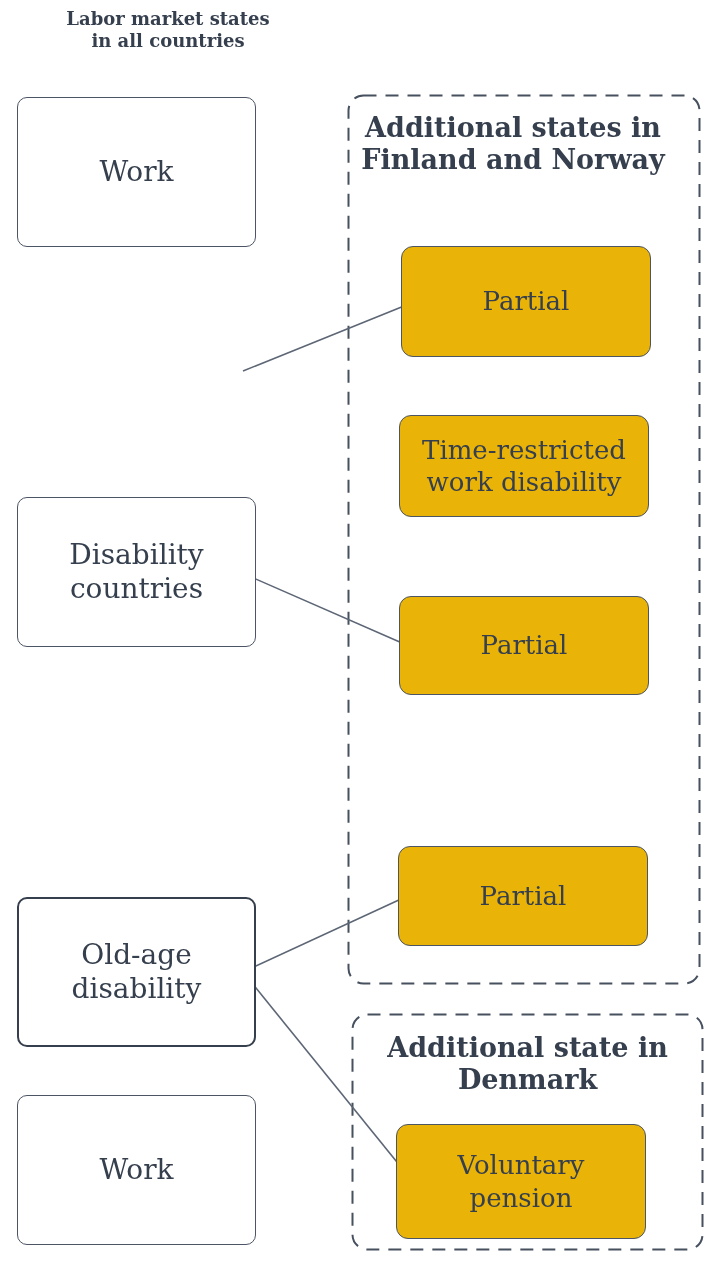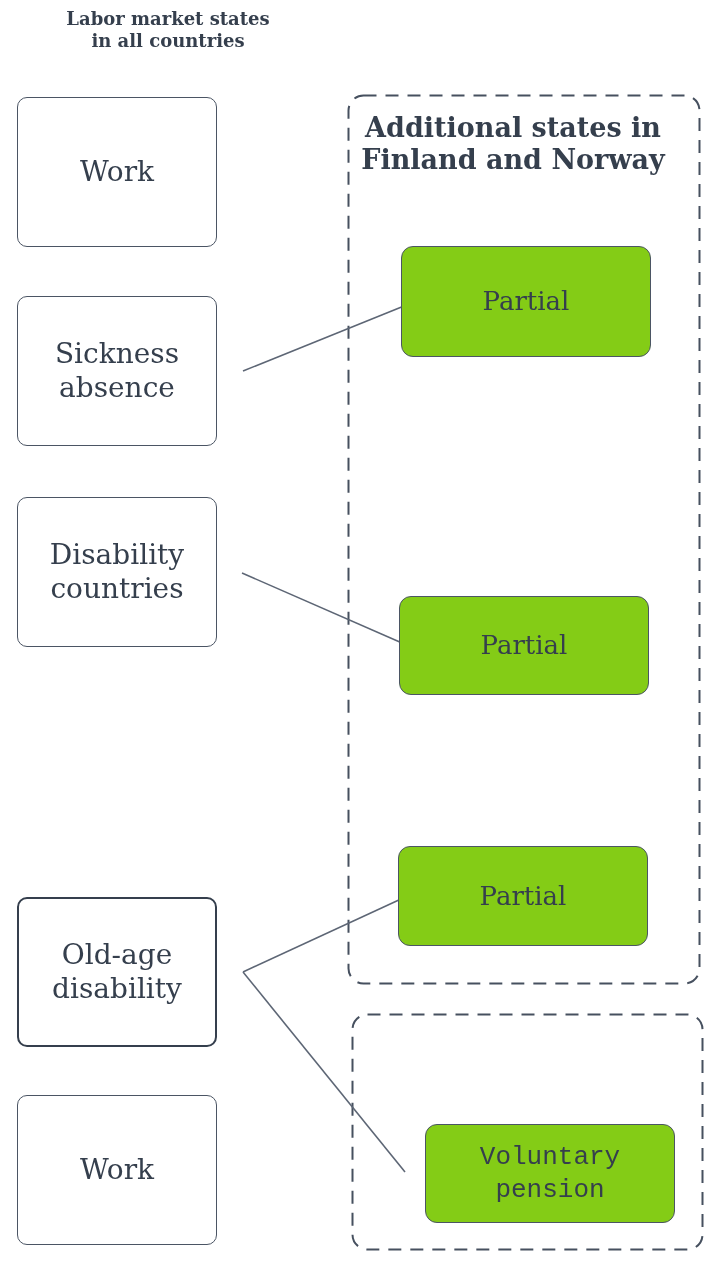--- a/index.html
+++ b/index.html
@@ -34,57 +34,57 @@
     font-weight: bold;
     line-height: 1.2;
     text-align: center;
     white-space: pre-line;
     z-index: 2;
   }
   .group-title.fn { left: 338px; top: 112px; width: 350px; }
   .group-title.dk { left: 352px; top: 1032px; width: 351px; }
   .state-box {
     position: absolute;
-    left: 17px; width: 200px; height: 150px;
+    left: 17px; width: 239px; height: 150px;
     background: #ffffff;
     border: 1.5px solid #4b5564;
     border-radius: 10px;
     box-sizing: border-box;
     display: flex; align-items: center; justify-content: center;
     text-align: center;
     font-size: 28px;
     line-height: 1.2;
     white-space: pre-line;
     z-index: 2;
   }
   .state-box.b0 { top: 97px;  }
   .state-box.b1 { top: 296px; }
   .state-box.b2 { top: 497px; }
   .state-box.b3 { top: 698px; }
   .state-box.b4 { top: 897px; border-width: 2.5px; border-color: #353f4d; }
   .state-box.b5 { top: 1095px; }
   .sub-box {
     position: absolute;
     width: 250px;
-    background: #84cc16;
+    background: #eab308;
     border: 1.5px solid #4b5564;
     border-radius: 12px;
     box-sizing: border-box;
     display: flex; align-items: center; justify-content: center;
     text-align: center;
     font-size: 26px;
     line-height: 1.25;
     white-space: pre-line;
     z-index: 2;
   }
   .sub-box.s0 { left: 401px; top: 246px; height: 111px; }
   .sub-box.s1 { left: 399px; top: 415px; height: 102px; }
   .sub-box.s2 { left: 399px; top: 596px; height: 99px;  }
   .sub-box.s3 { left: 398px; top: 846px; height: 100px; }
-  .sub-box.s4 { left: 425px; top: 1124px; height: 99px; font-family: Liberation Mono, monospace; }
+  .sub-box.s4 { left: 396px; top: 1124px; height: 115px; }
 </style>
 </head>
 <body>
 
 <div class="page">
 
   <svg class="layer-svg" viewBox="0 0 716 1265" xmlns="http://www.w3.org/2000/svg">
 
     <rect x="348.5" y="95.5" width="351" height="888" rx="15" fill="none" stroke="#46505f" stroke-width="2" stroke-dasharray="13 9"></rect>
     <rect x="352.5" y="1014.5" width="350" height="235" rx="15" fill="none" stroke="#46505f" stroke-width="2" stroke-dasharray="13 9"></rect>
@@ -92,30 +92,32 @@
     <line x1="243" y1="371" x2="404" y2="306" stroke="#5d6675" stroke-width="1.6"></line>
     <line x1="242" y1="573" x2="402" y2="643" stroke="#5d6675" stroke-width="1.6"></line>
     <line x1="243" y1="972" x2="401" y2="899" stroke="#5d6675" stroke-width="1.6"></line>
     <line x1="243" y1="972" x2="405" y2="1172" stroke="#5d6675" stroke-width="1.6"></line>
   </svg>
 
   <div class="main-title">Labor market states
 in all countries</div>
 
   <div class="state-box b0">Work</div>
-  <div class="state-box b1">Sickness
-absence</div>
   <div class="state-box b2">Disability
 countries</div>
   <div class="state-box b4">Old-age
 disability</div>
   <div class="state-box b5">Work</div>
 
   <div class="group-title fn">Additional states in
 Finland and Norway</div>
   <div class="sub-box s0">Partial</div>
+  <div class="sub-box s1">Time-restricted
+work disability</div>
   <div class="sub-box s2">Partial</div>
   <div class="sub-box s3">Partial</div>
 
+  <div class="group-title dk">Additional state in
+Denmark</div>
   <div class="sub-box s4">Voluntary
 pension</div>
 
 </div>
 
 </body></html>

